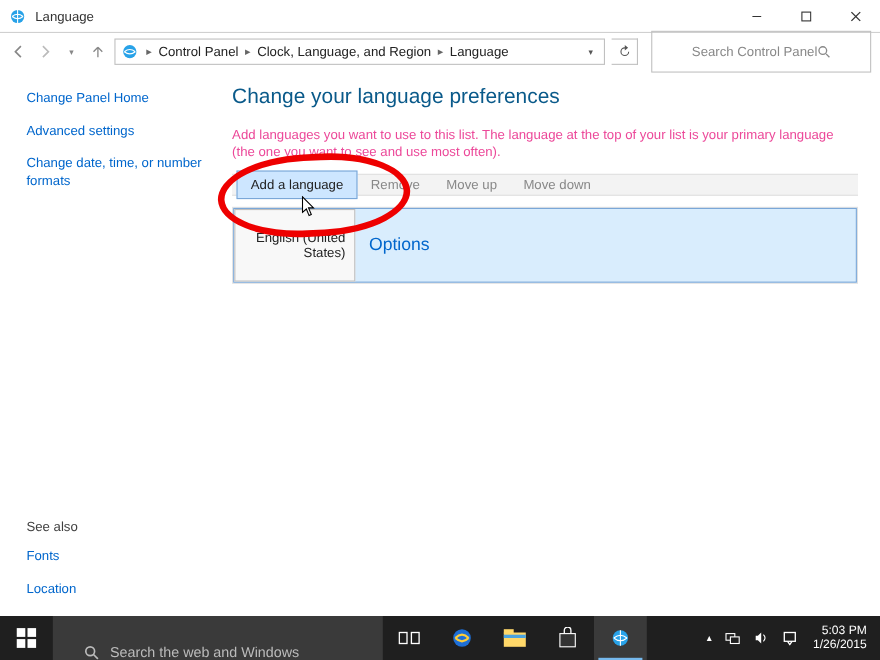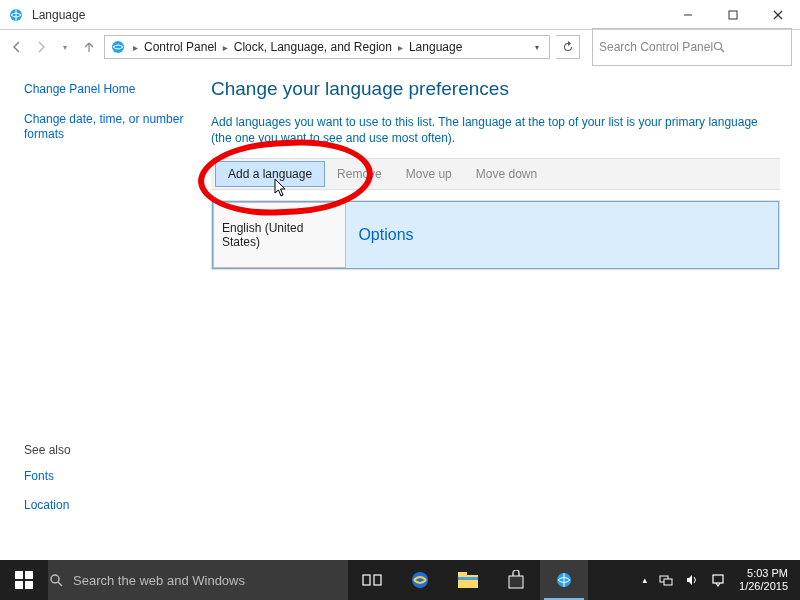--- a/index.html
+++ b/index.html
@@ -13,53 +13,53 @@
   .titlebar .controls .btn { width: 45px; display: flex; align-items: center; justify-content: center; font-size: 14px; color: #333; cursor: pointer; }
 
   
   .addrbar { height: 34px; display: flex; align-items: center; padding: 0 8px; gap: 6px; }
   .addrbar .navbtn { width: 18px; height: 18px; color: #888; display: flex; align-items: center; justify-content: center; font-size: 14px; cursor: pointer; }
   .addrbar .breadcrumbs { flex: 1; height: 24px; border: 1px solid #c0c0c0; display: flex; align-items: center; padding: 0 4px; font-size: 12px; color: #222; gap: 2px; }
   .addrbar .breadcrumbs .bc-icon { width: 18px; height: 18px; display:flex; align-items:center; justify-content:center; }
   .addrbar .breadcrumbs .sep { color: #666; padding: 0 4px; font-size: 10px; }
   .addrbar .refresh { width: 24px; height: 24px; border: 1px solid #c0c0c0; display:flex; align-items:center; justify-content:center; cursor:pointer; border-left:none; }
   .addrbar .dropdown-btn { width: 16px; height: 24px; display:flex; align-items:center; justify-content:center; font-size:8px; color:#555; }
-  .addrbar .search { width: 200px; height: 24px; border: 1px solid #c0c0c0; display: flex; align-items: center; padding: 18px 6px; font-size: 12px; color: #888; justify-content: flex-start; margin-left:6px;}
+  .addrbar .search { width: 200px; height: 24px; border: 1px solid #c0c0c0; display: flex; align-items: center; padding: 18px 6px; font-size: 12px; color: #888; justify-content: center; margin-left:6px;}
 
   
   .content { display: flex; height: 496px; }
   .sidebar { width: 205px; padding: 18px 10px 10px 24px; font-size: 12px; }
   .sidebar .link { color: #0066cc; margin-bottom: 14px; cursor: pointer; display:block; max-width:170px; line-height:1.3; }
   .sidebar .seealso { color: #404040; margin-top: 300px; margin-bottom: 12px; font-size: 12px; }
 
   .main { flex: 1; padding: 14px 20px 20px 6px; font-size: 12px; position: relative; }
   .main h1 { color: #0a5a8a; font-weight: 400; font-size: 19px; margin-bottom: 14px; }
-  .main .desc { color: #0369a1; margin-bottom: 12px; line-height: 1.35; }
-
-  .toolbar { background: #f3f3f3; border: 1px solid #e0e0e0; border-left:none; border-right:none; height: 32px; display: flex; align-items: center; padding: 0 4px; gap: 0; margin-bottom: 10px; }
+  .main .desc { color: #ec4899; margin-bottom: 12px; line-height: 1.35; }
+
+  .toolbar { background: #f3f3f3; border: 1px solid #e0e0e0; border-left:none; border-right:none; height: 20px; display: flex; align-items: center; padding: 0 4px; gap: 0; margin-bottom: 10px; }
   .toolbar .tbtn { padding: 5px 12px; font-size: 12px; color: #888; cursor: pointer; }
   .toolbar .tbtn.active { border: 1px solid #7aa7d8; background: #cde6ff; color: #222; }
 
   .langlist { border: 1px solid #e0e0e0; }
   .langitem { display: flex; align-items: stretch; background: #d9edfd; border: 1px solid #7aa7d8; }
-  .langitem .langname { width: 133px; min-height: 66px; background: #f8f8f8; border: 1px solid #bfbfbf; margin: 0; display:flex; align-items:center; justify-content:center; text-align:left; padding: 8px; font-size: 12px; color:#222; }
+  .langitem .langname { width: 110px; min-height: 66px; background: #f8f8f8; border: 1px solid #bfbfbf; margin: 0; display:flex; align-items:center; justify-content:center; text-align:right; padding: 8px; font-size: 12px; color:#222; }
   .langitem .langdetails { flex: 1; padding: 10px 12px; font-size: 12px; color:#222; line-height:1.4; }
   .langitem .langoptions { width: 80px; display:flex; align-items:center; justify-content:center; }
   .langitem .langoptions a { color: #0066cc; font-size: 16px; cursor: pointer; }
 
   
   .annotation { position: absolute; border: 6px solid #e00; border-radius: 50% / 55%; width: 175px; height: 75px; top: 140px; left: 198px; pointer-events: none; transform: rotate(-3deg); }
 
   
   .cursor { position: absolute; top: 178px; left: 274px; pointer-events:none; }
 
   
   .taskbar { position: absolute; bottom: 0; left: 0; right: 0; height: 40px; background: #1f1f1f; display: flex; align-items: stretch; }
   .taskbar .start { width: 48px; display:flex; align-items:center; justify-content:center; cursor:pointer; }
-  .taskbar .searchbox { flex: 0 0 300px; background: #3a3a3a; display:flex; align-items:center; padding: 0 1px; color: #bbb; font-size: 13px; gap: 10px; }
+  .taskbar .searchbox { flex: 0 0 300px; background: #3a3a3a; display:flex; align-items:flex-end; padding: 0 28px; color: #bbb; font-size: 13px; gap: 10px; }
   .taskbar .tbitems { display:flex; }
   .taskbar .tbitems .ti { width: 48px; display:flex; align-items:center; justify-content:center; cursor:pointer; position:relative; }
   .taskbar .tbitems .ti.running::after { content:""; position:absolute; bottom:0; left:4px; right:4px; height:2px; background:#76b9ed; }
   .taskbar .tray { margin-left:auto; display:flex; align-items:center; color:#fff; font-size:11px; padding-right:6px; gap:4px; }
   .taskbar .tray .tri { padding: 0 4px; display:flex; align-items:center; justify-content:center; height:100%; cursor:pointer; }
   .taskbar .tray .clock { text-align:right; line-height:1.2; padding: 0 6px; }
 
   svg { display:block; }
 </style>
 </head>
@@ -138,20 +138,21 @@
           <circle cx="5" cy="5" r="3.5" fill="none" stroke="#888" stroke-width="1.2"></circle>
           <line x1="8" y1="8" x2="11" y2="11" stroke="#888" stroke-width="1.2"></line>
         </svg>
     </span>
   </div>
 </div>
 
 <div class="content">
   <div class="sidebar">
     <a class="link">Change Panel Home</a>
+    <a class="link">Advanced settings</a>
     <a class="link">Change date, time, or number formats</a>
     <div class="seealso">See also</div>
     <a class="link">Fonts</a>
     <a class="link">Location</a>
   </div>
 
   <div class="main">
     <h1>Change your language preferences</h1>
     <p class="desc">Add languages you want to use to this list. The language at the top of your list is your primary language (the one you want to see and use most often).</p>
 

